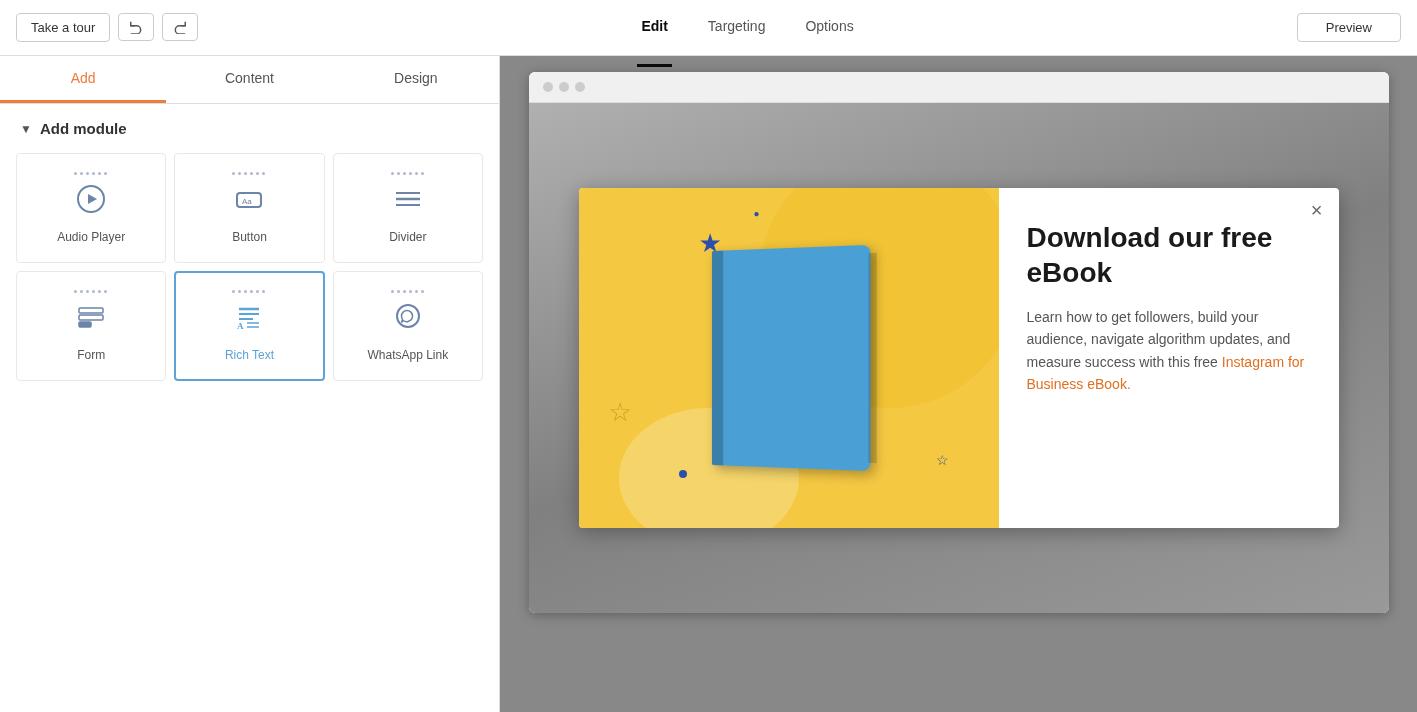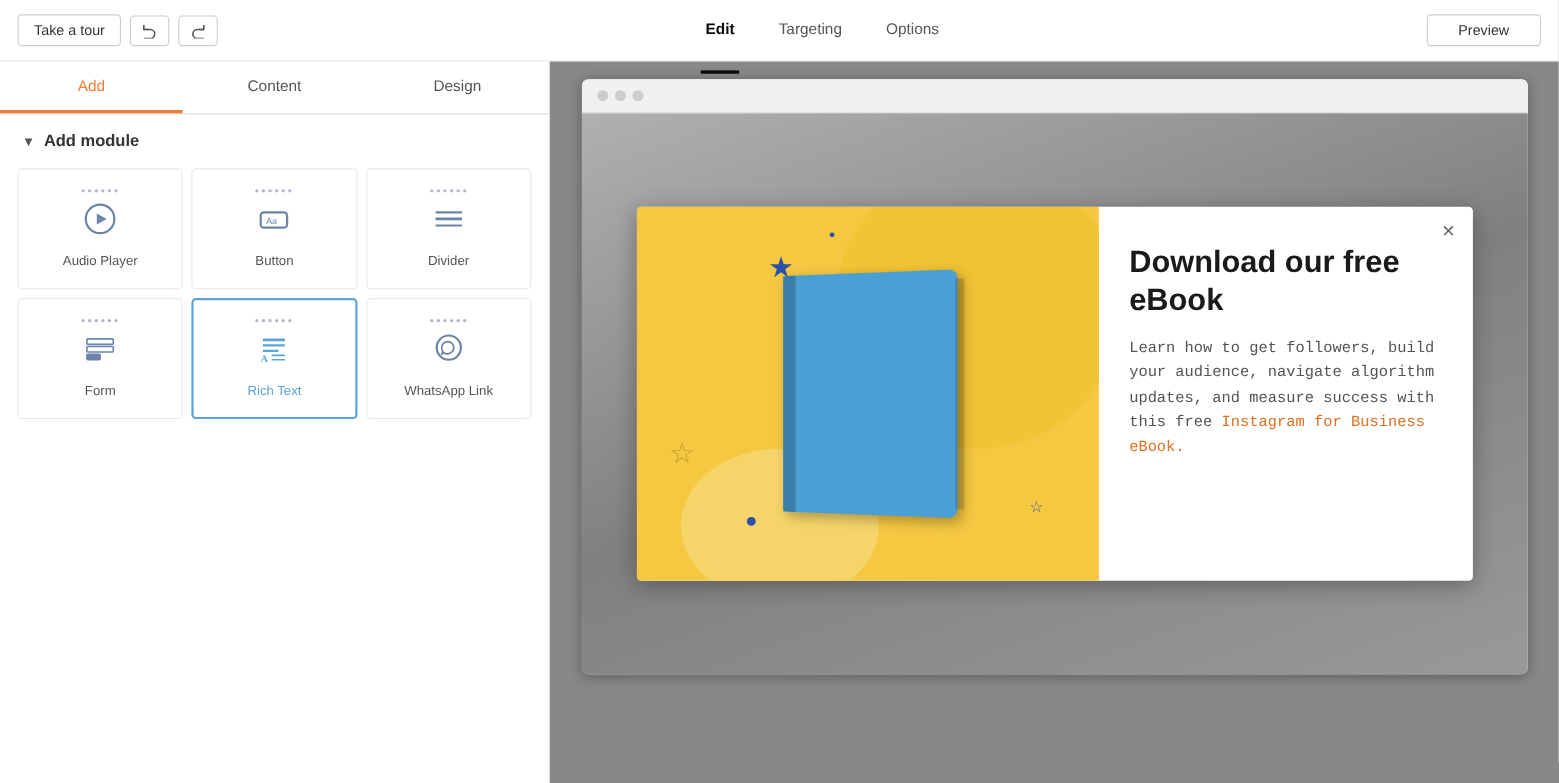--- a/index.html
+++ b/index.html
@@ -3,21 +3,21 @@
   <meta charset="utf-8">
   <style>
     * { box-sizing: border-box; margin: 0; padding: 0; }
     body { font-family: -apple-system, BlinkMacSystemFont, 'Segoe UI', sans-serif; background: #f5f5f5; height: 712px; overflow: hidden; }
 
     
     .top-bar {
       display: flex; align-items: center; justify-content: space-between;
       background: #fff; border-bottom: 1px solid #ddd; padding: 0 16px; height: 56px;
     }
-    .top-bar-left { display: flex; align-items: center; gap: 8px; }
+    .top-bar-left { display: flex; align-items: flex-start; gap: 8px; }
     .btn-tour {
       border: 1px solid #ccc; background: #fff; padding: 6px 14px; border-radius: 4px;
       font-size: 13px; cursor: pointer; color: #333;
     }
     .btn-icon {
       border: 1px solid #ccc; background: #fff; padding: 6px 10px; border-radius: 4px;
       font-size: 14px; cursor: pointer; color: #555; display: flex; align-items: center;
     }
     .top-bar-center { display: flex; align-items: center; gap: 32px; }
     .tab-item {
@@ -124,21 +124,21 @@
     .star-solid { position: absolute; color: #2c4fa8; font-size: 22px; }
     .star-outline { position: absolute; color: #c9a020; font-size: 18px; }
     .dot-blue { position: absolute; width: 8px; height: 8px; border-radius: 50%; background: #2c4fa8; }
 
     .popup-right { flex: 1; padding: 32px 28px; position: relative; }
     .popup-close {
       position: absolute; top: 12px; right: 16px; font-size: 20px; color: #666; cursor: pointer;
       background: none; border: none; line-height: 1;
     }
     .popup-title { font-size: 28px; font-weight: 700; color: #1a1a1a; line-height: 1.25; margin-bottom: 16px; }
-    .popup-desc { font-size: 14px; color: #555; line-height: 1.6; font-family: Liberation Mono, monospace; }
+    .popup-desc { font-size: 14px; color: #555; line-height: 1.6; }
     .popup-desc a { color: #e07020; text-decoration: none; }
   </style>
 </head>
 <body>
 
 <div class="top-bar">
   <div class="top-bar-left">
     <button class="btn-tour">Take a tour</button>
     <button class="btn-icon">
       <svg width="14" height="14" viewBox="0 0 24 24" fill="none" stroke="#555" stroke-width="2.5">

